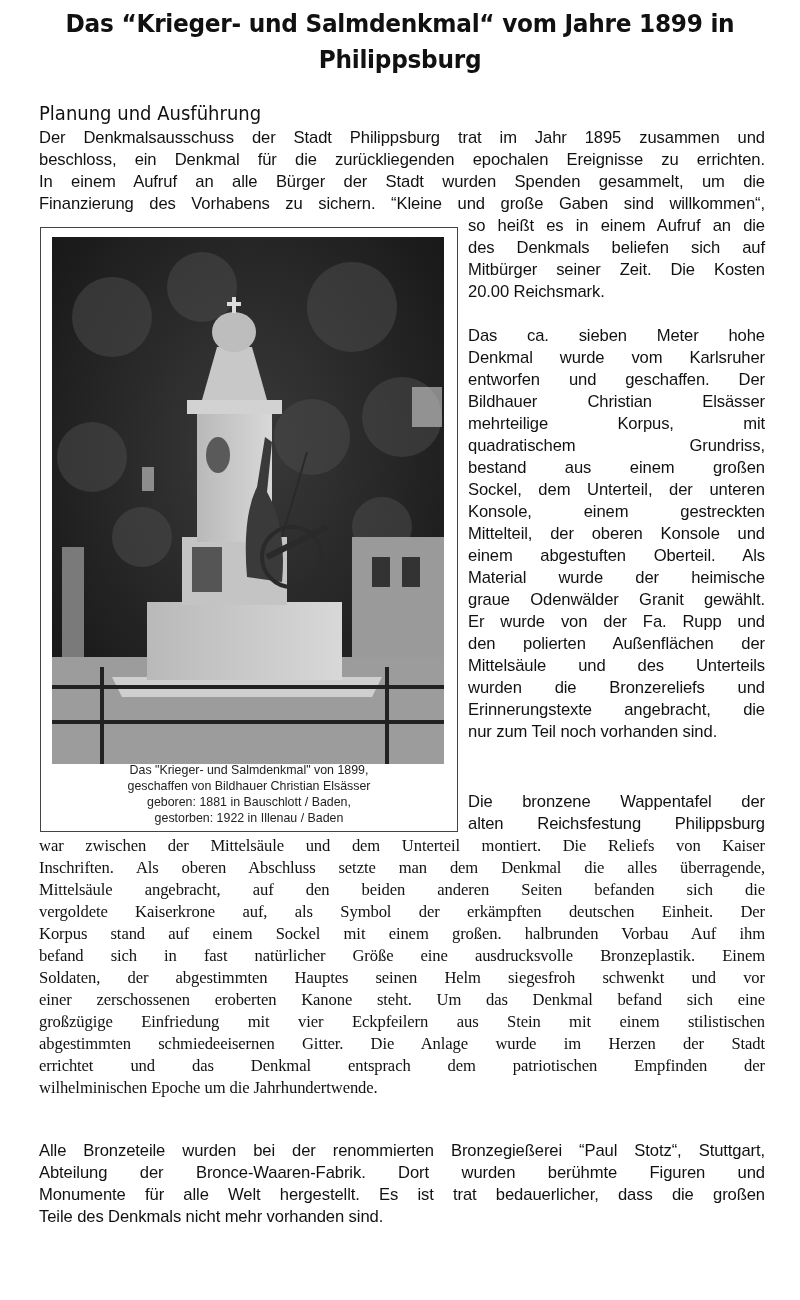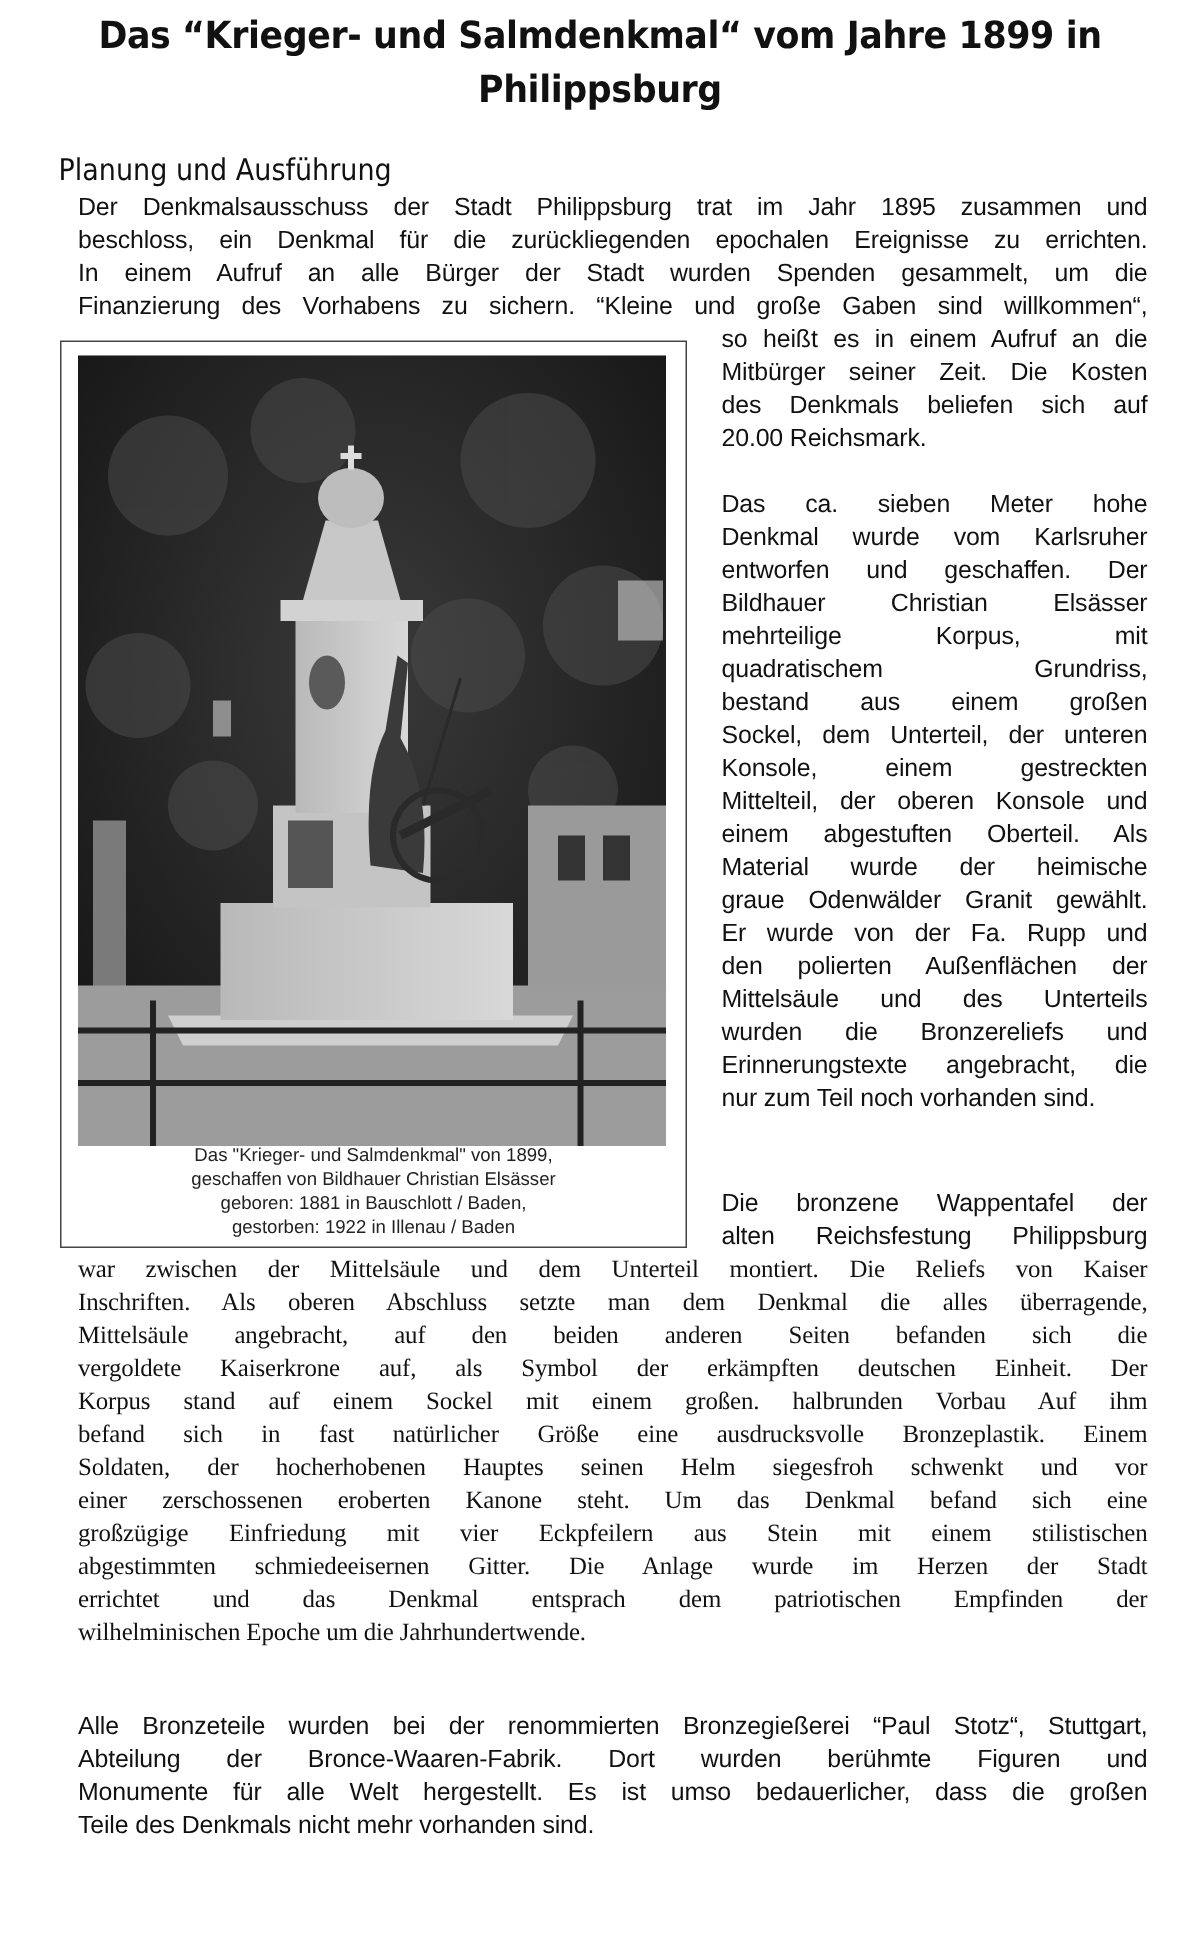--- a/index.html
+++ b/index.html
@@ -7,21 +7,21 @@
          font-family: "Liberation Sans", sans-serif; color: #111; }
   .title { position: absolute; left: 0; top: 6px; width: 800px; text-align: center;
            font-family: "DejaVu Sans", sans-serif; font-weight: bold; font-size: 25px;
            line-height: 36px; letter-spacing: -0.3px; transform: scaleX(0.93); transform-origin: center top; }
   .section-heading { position: absolute; left: 39px; top: 100px; font-family: "DejaVu Sans", sans-serif;
            font-size: 20px; line-height: 26px; transform: scaleX(0.9); transform-origin: left top; }
   .para { position: absolute; font-size: 16.6px; line-height: 22px; text-align: justify;
           text-align-last: left; letter-spacing: -0.1px; }
   .p-full { left: 39px; width: 726px; }
   .p-right { left: 468px; width: 297px; }
-  .line { display: block; text-align: justify; text-align-last: justify; white-space: nowrap; margin-left: 13px; }
+  .line { display: block; text-align: justify; text-align-last: justify; white-space: nowrap; }
   .line.last { text-align-last: left; }
   .figure { position: absolute; left: 40px; top: 227px; width: 418px; height: 605px;
             border: 1px solid #444; box-sizing: border-box; background: #fff; }
   .photo { position: absolute; left: 11px; top: 9px; width: 392px; height: 527px; overflow: hidden;
            background: #2a2a2a; }
   .caption { position: absolute; left: 0; top: 534px; width: 100%; text-align: center;
              font-size: 12.4px; line-height: 16px; color: #222; }
 </style>
 </head>
 <body>
@@ -111,22 +111,22 @@
   <div class="caption">
     <div>Das "Krieger- und Salmdenkmal" von 1899,</div>
     <div>geschaffen von Bildhauer Christian Elsässer</div>
     <div>geboren: 1881 in Bauschlott / Baden,</div>
     <div>gestorben: 1922 in Illenau / Baden</div>
   </div>
 </div>
 
 <div class="para p-right" style="top:215px;" id="rp1">
     <span class="line">so heißt es in einem Aufruf an die</span>
+    <span class="line">des Denkmals beliefen sich auf</span>
     <span class="line">Mitbürger seiner Zeit. Die Kosten</span>
-    <span class="line">des Denkmals beliefen sich auf</span>
     <span class="line last">20.00 Reichsmark.</span>
   </div>
 <div class="para p-right" style="top:325px;" id="rp2">
     <span class="line">Das ca. sieben Meter hohe</span>
     <span class="line">Denkmal wurde vom Karlsruher</span>
     <span class="line">entworfen und geschaffen. Der</span>
     <span class="line">Bildhauer Christian Elsässer</span>
     <span class="line">mehrteilige Korpus, mit</span>
     <span class="line">quadratischem Grundriss,</span>
     <span class="line">bestand aus einem großen</span>
@@ -147,25 +147,25 @@
     <span class="line">Die bronzene Wappentafel der</span>
     <span class="line">alten Reichsfestung Philippsburg</span>
   </div>
 <div class="para p-full" style="top:835px;font-family:Liberation Serif, serif;" id="fp3">
     <span class="line">war zwischen der Mittelsäule und dem Unterteil montiert.  Die Reliefs von Kaiser</span>
     <span class="line">Inschriften. Als oberen Abschluss setzte man dem Denkmal die alles überragende,</span>
     <span class="line">Mittelsäule angebracht, auf den beiden anderen Seiten  befanden sich die</span>
     <span class="line">vergoldete Kaiserkrone auf, als Symbol der erkämpften deutschen Einheit. Der</span>
     <span class="line">Korpus stand auf einem  Sockel mit einem großen. halbrunden Vorbau Auf ihm</span>
     <span class="line">befand sich in  fast natürlicher Größe eine ausdrucksvolle Bronzeplastik. Einem</span>
-    <span class="line">Soldaten, der hocherhobenen Hauptes seinen Helm siegesfroh schwenkt und vor</span>
+    <span class="line">Soldaten, der abgestimmten Hauptes seinen Helm siegesfroh schwenkt und vor</span>
     <span class="line">einer zerschossenen eroberten Kanone steht. Um das Denkmal befand sich eine</span>
     <span class="line">großzügige Einfriedung mit vier Eckpfeilern aus Stein mit einem stilistischen</span>
     <span class="line">abgestimmten schmiedeeisernen Gitter. Die Anlage wurde im Herzen der Stadt</span>
     <span class="line">errichtet und das Denkmal entsprach dem patriotischen Empfinden der</span>
     <span class="line last">wilhelminischen Epoche um die Jahrhundertwende.</span>
   </div>
 <div class="para p-full" style="top:1140px;" id="fp4">
     <span class="line">Alle Bronzeteile wurden bei der renommierten Bronzegießerei “Paul Stotz“, Stuttgart,</span>
     <span class="line">Abteilung  der Bronce-Waaren-Fabrik. Dort wurden berühmte Figuren und</span>
-    <span class="line">Monumente für alle Welt hergestellt. Es ist umso bedauerlicher, dass die großen</span>
+    <span class="line">Monumente für alle Welt hergestellt. Es ist trat bedauerlicher, dass die großen</span>
     <span class="line last">Teile des Denkmals nicht mehr vorhanden sind.</span>
   </div>
 
 </body></html>

